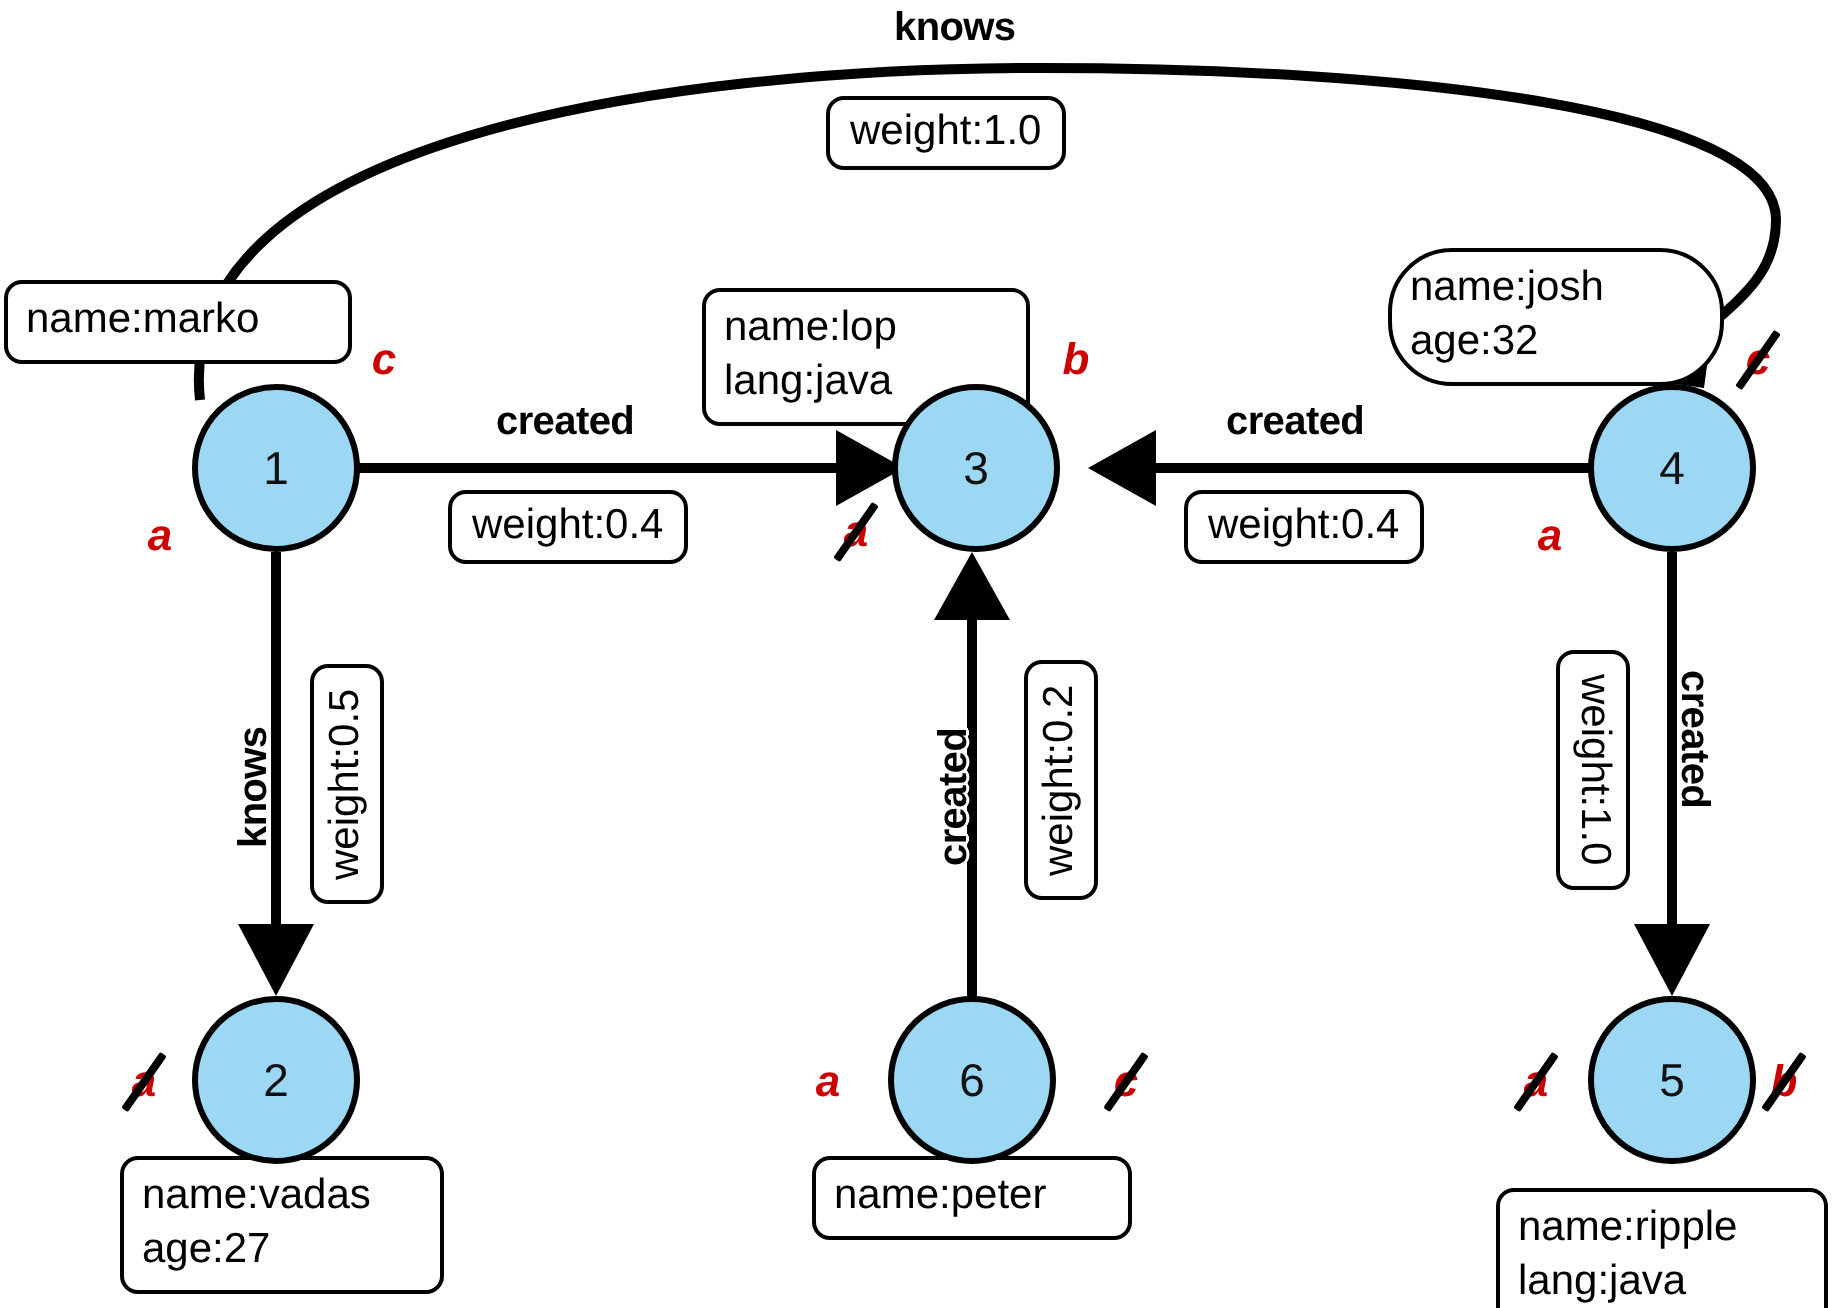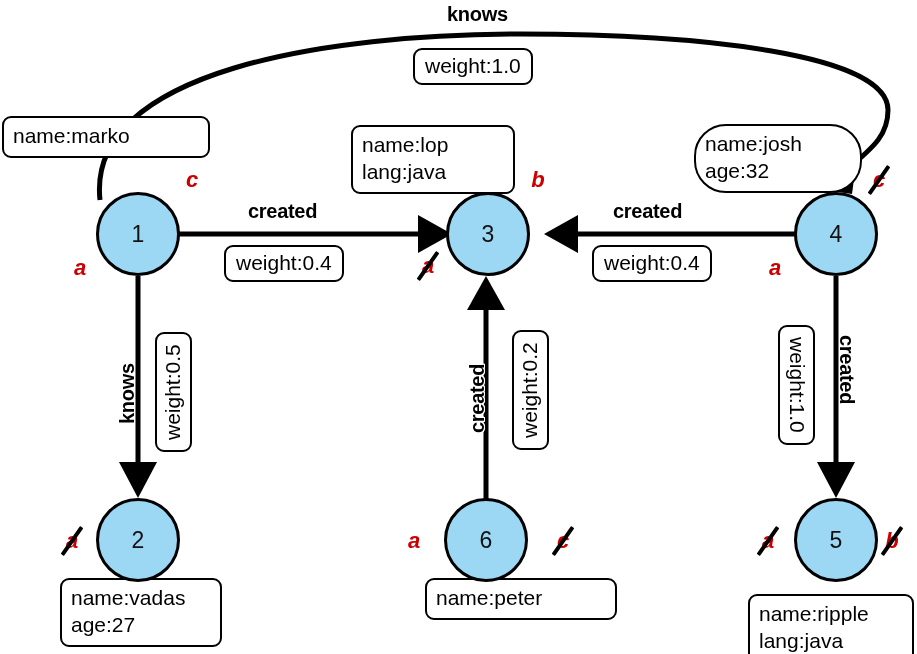--- a/index.html
+++ b/index.html
@@ -139,40 +139,40 @@
     <line x1="138" y1="276" x2="138" y2="470" stroke="#000000" stroke-width="5"></line>
     <path d="M 119 462 L 138 498 L 157 462 Z" fill="#000000"></path>
 
     <line x1="486" y1="500" x2="486" y2="302" stroke="#000000" stroke-width="5"></line>
     <path d="M 467 310 L 486 276 L 505 310 Z" fill="#000000"></path>
 
     <line x1="836" y1="276" x2="836" y2="470" stroke="#000000" stroke-width="5"></line>
     <path d="M 817 462 L 836 498 L 855 462 Z" fill="#000000"></path>
   </svg>
 
-  <div class="prop-box" style="left:2px; top:116px; width:208px;">
+  <div class="prop-box" style="left:2px; top:140px; width:174px;">
     <span class="prop-line">name:marko</span>
   </div>
 
-  <div class="prop-box" style="left:351px; top:125px; width:164px;">
+  <div class="prop-box" style="left:351px; top:144px; width:164px;">
     <span class="prop-line">name:lop</span>
     <span class="prop-line">lang:java</span>
   </div>
 
   <div class="prop-box" style="left:694px; top:124px; width:168px;border-radius:32px;">
     <span class="prop-line">name:josh</span>
     <span class="prop-line">age:32</span>
   </div>
 
   <div class="prop-box" style="left:60px; top:578px; width:162px;">
     <span class="prop-line">name:vadas</span>
     <span class="prop-line">age:27</span>
   </div>
 
-  <div class="prop-box" style="left:425px; top:578px; width:192px;">
+  <div class="prop-box" style="left:406px; top:578px; width:160px;">
     <span class="prop-line">name:peter</span>
   </div>
 
   <div class="prop-box" style="left:748px; top:578px; width:166px;margin-top:16px;">
     <span class="prop-line">name:ripple</span>
     <span class="prop-line">lang:java</span>
   </div>
 
   <div class="node" style="left:96px; top:192px;">1</div>
   <div class="node" style="left:96px; top:498px;">2</div>

